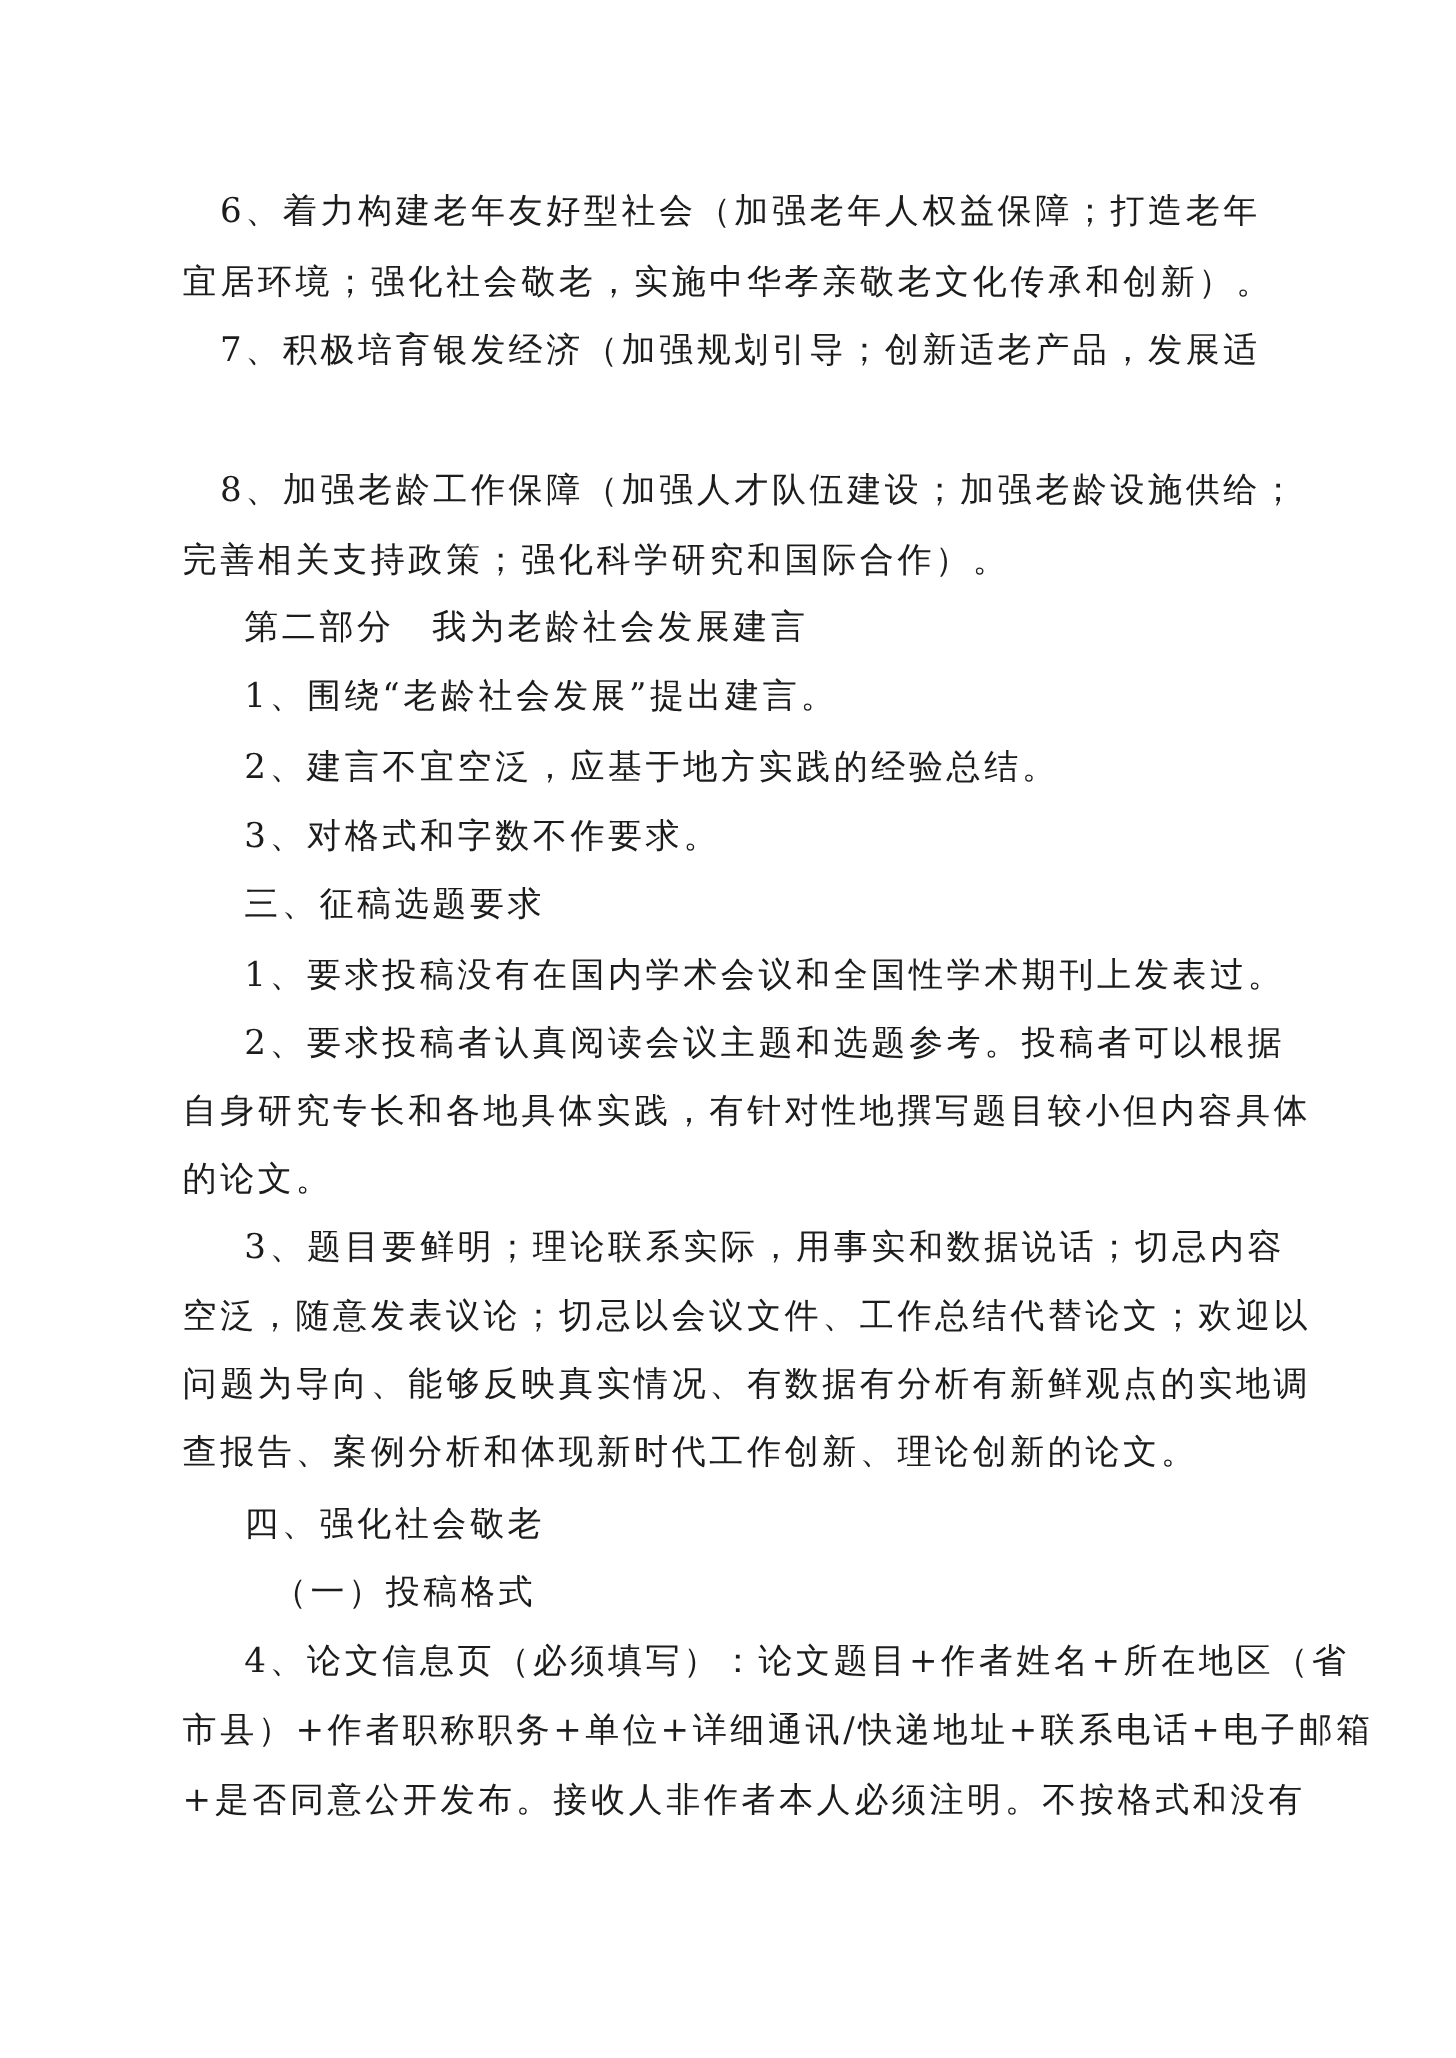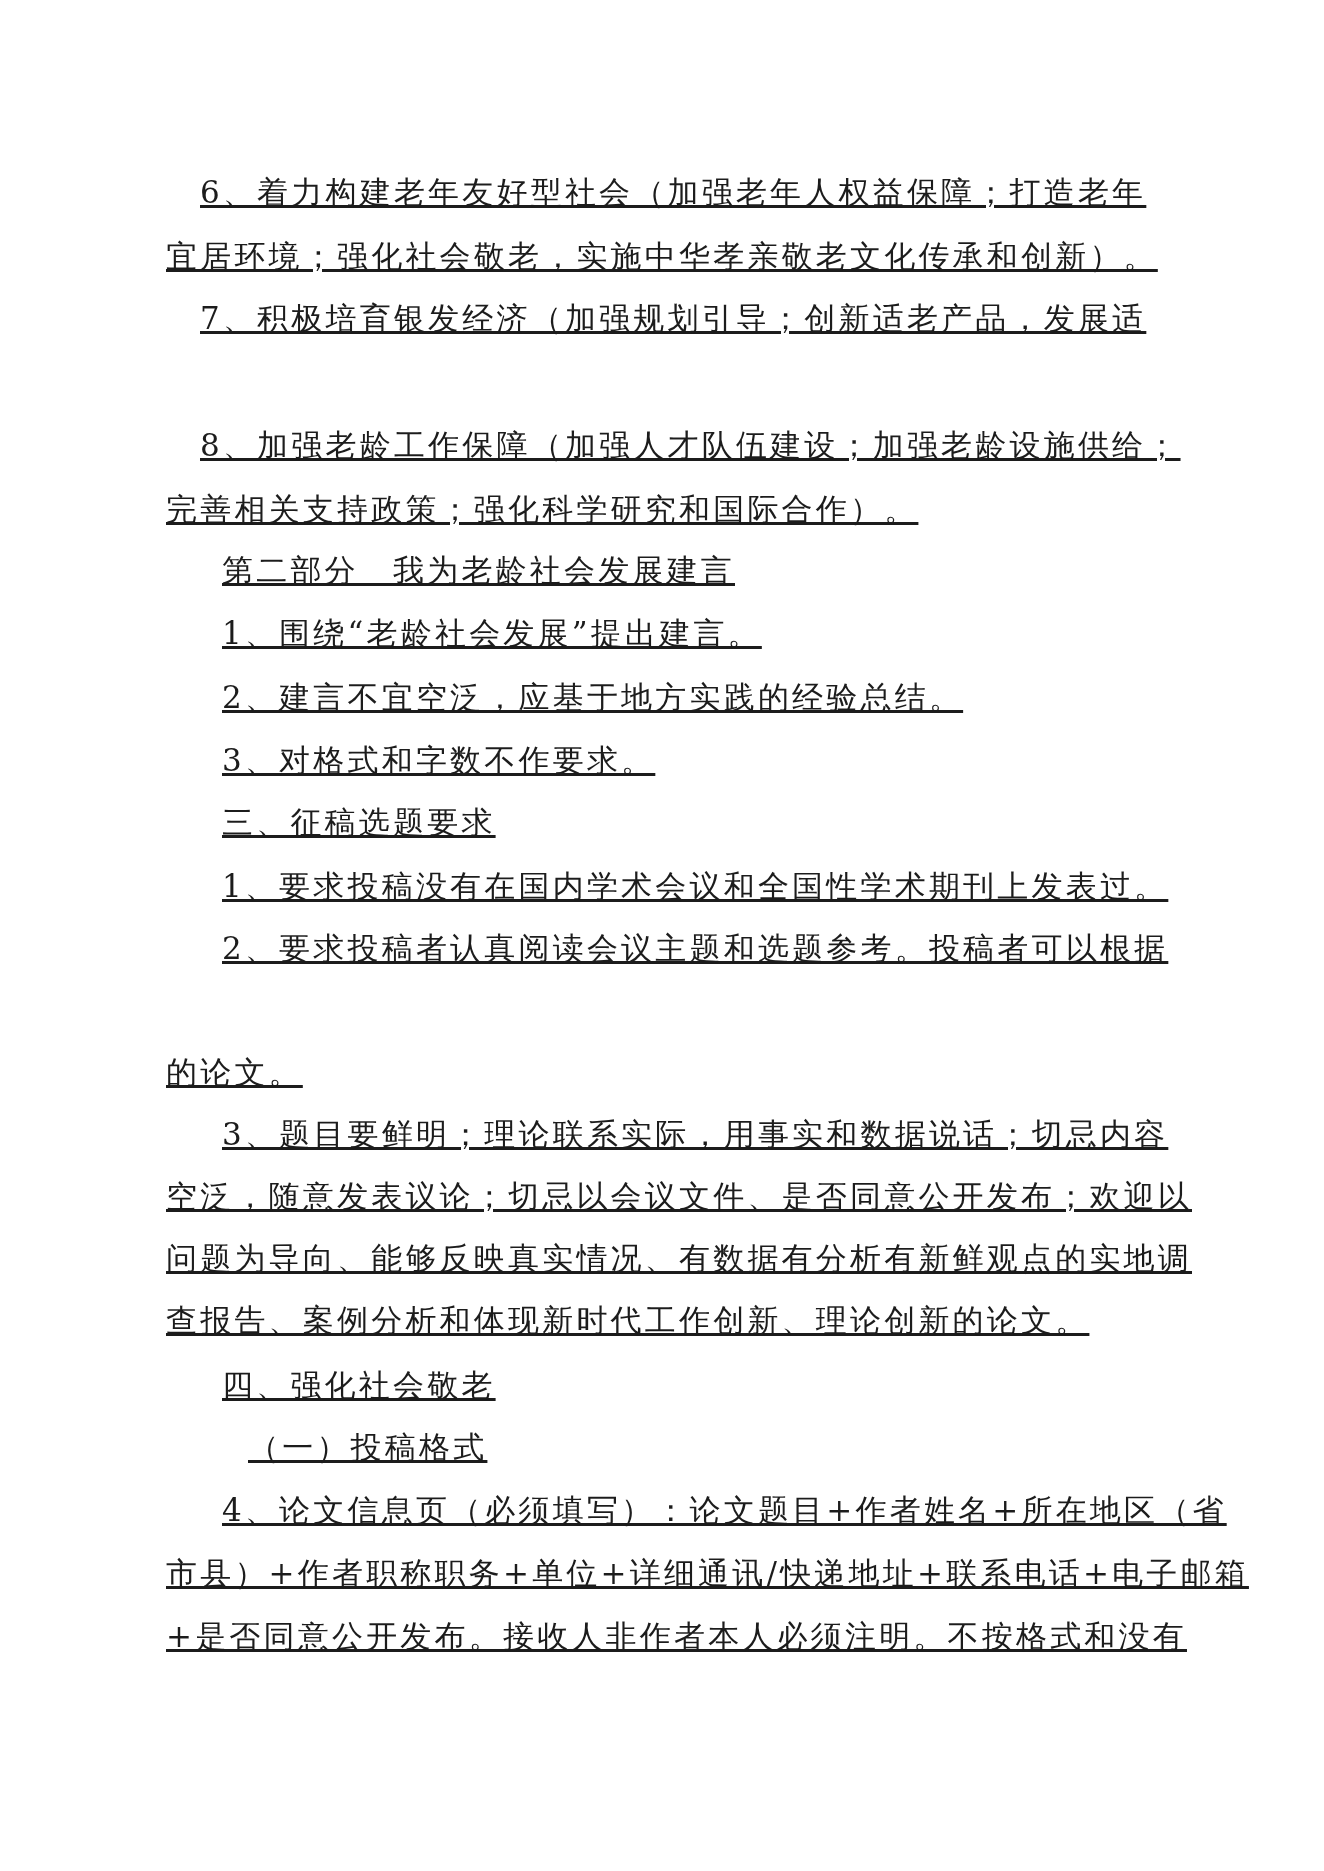--- a/index.html
+++ b/index.html
@@ -24,21 +24,20 @@
       background: #ffffff;
     }
     .line {
       position: absolute;
       left: 200px;
       white-space: nowrap;
       font-size: 31px;
       line-height: 40px;
       letter-spacing: 3.2px;
       color: #1c1c1c;
-      text-decoration: underline;
     }
     .line.flush { left: 166px; }
     .line.heading-indent { left: 222px; }
     .line.sub-heading { left: 248px; }
   </style>
 </head>
 <body>
 
 <div class="page">
   <div class="line" style="top:172px">6、着力构建老年友好型社会（加强老年人权益保障；打造老年</div>
@@ -46,23 +45,24 @@
   <div class="line" style="top:298px">7、积极培育银发经济（加强规划引导；创新适老产品，发展适</div>
   <div class="line" style="top:425px">8、加强老龄工作保障（加强人才队伍建设；加强老龄设施供给；</div>
   <div class="line flush" style="top:489px">完善相关支持政策；强化科学研究和国际合作）。</div>
   <div class="line heading-indent" style="top:550px">第二部分　我为老龄社会发展建言</div>
   <div class="line heading-indent" style="top:613px">1、围绕“老龄社会发展”提出建言。</div>
   <div class="line heading-indent" style="top:677px">2、建言不宜空泛，应基于地方实践的经验总结。</div>
   <div class="line heading-indent" style="top:740px">3、对格式和字数不作要求。</div>
   <div class="line heading-indent" style="top:802px">三、征稿选题要求</div>
   <div class="line heading-indent" style="top:866px">1、要求投稿没有在国内学术会议和全国性学术期刊上发表过。</div>
   <div class="line heading-indent" style="top:928px">2、要求投稿者认真阅读会议主题和选题参考。投稿者可以根据</div>
+  <div class="line flush" style="top:990px">自身研究专长和各地具体实践，有针对性地撰写题目较小但内容具体</div>
   <div class="line flush" style="top:1052px">的论文。</div>
   <div class="line heading-indent" style="top:1114px">3、题目要鲜明；理论联系实际，用事实和数据说话；切忌内容</div>
-  <div class="line flush" style="top:1176px">空泛，随意发表议论；切忌以会议文件、是否同意公开发布；欢迎以</div>
+  <div class="line flush" style="top:1176px">空泛，随意发表议论；切忌以会议文件、工作总结代替论文；欢迎以</div>
   <div class="line flush" style="top:1238px">问题为导向、能够反映真实情况、有数据有分析有新鲜观点的实地调</div>
   <div class="line flush" style="top:1300px">查报告、案例分析和体现新时代工作创新、理论创新的论文。</div>
   <div class="line heading-indent" style="top:1365px">四、强化社会敬老</div>
   <div class="line sub-heading" style="top:1427px">（一）投稿格式</div>
   <div class="line heading-indent" style="top:1490px">4、论文信息页（必须填写）：论文题目+作者姓名+所在地区（省</div>
   <div class="line flush" style="top:1616px">+是否同意公开发布。接收人非作者本人必须注明。不按格式和没有</div>
   <div class="line flush" style="top:1553px">市县）+作者职称职务+单位+详细通讯/快递地址+联系电话+电子邮箱</div>
 </div>
 
 </body></html>

